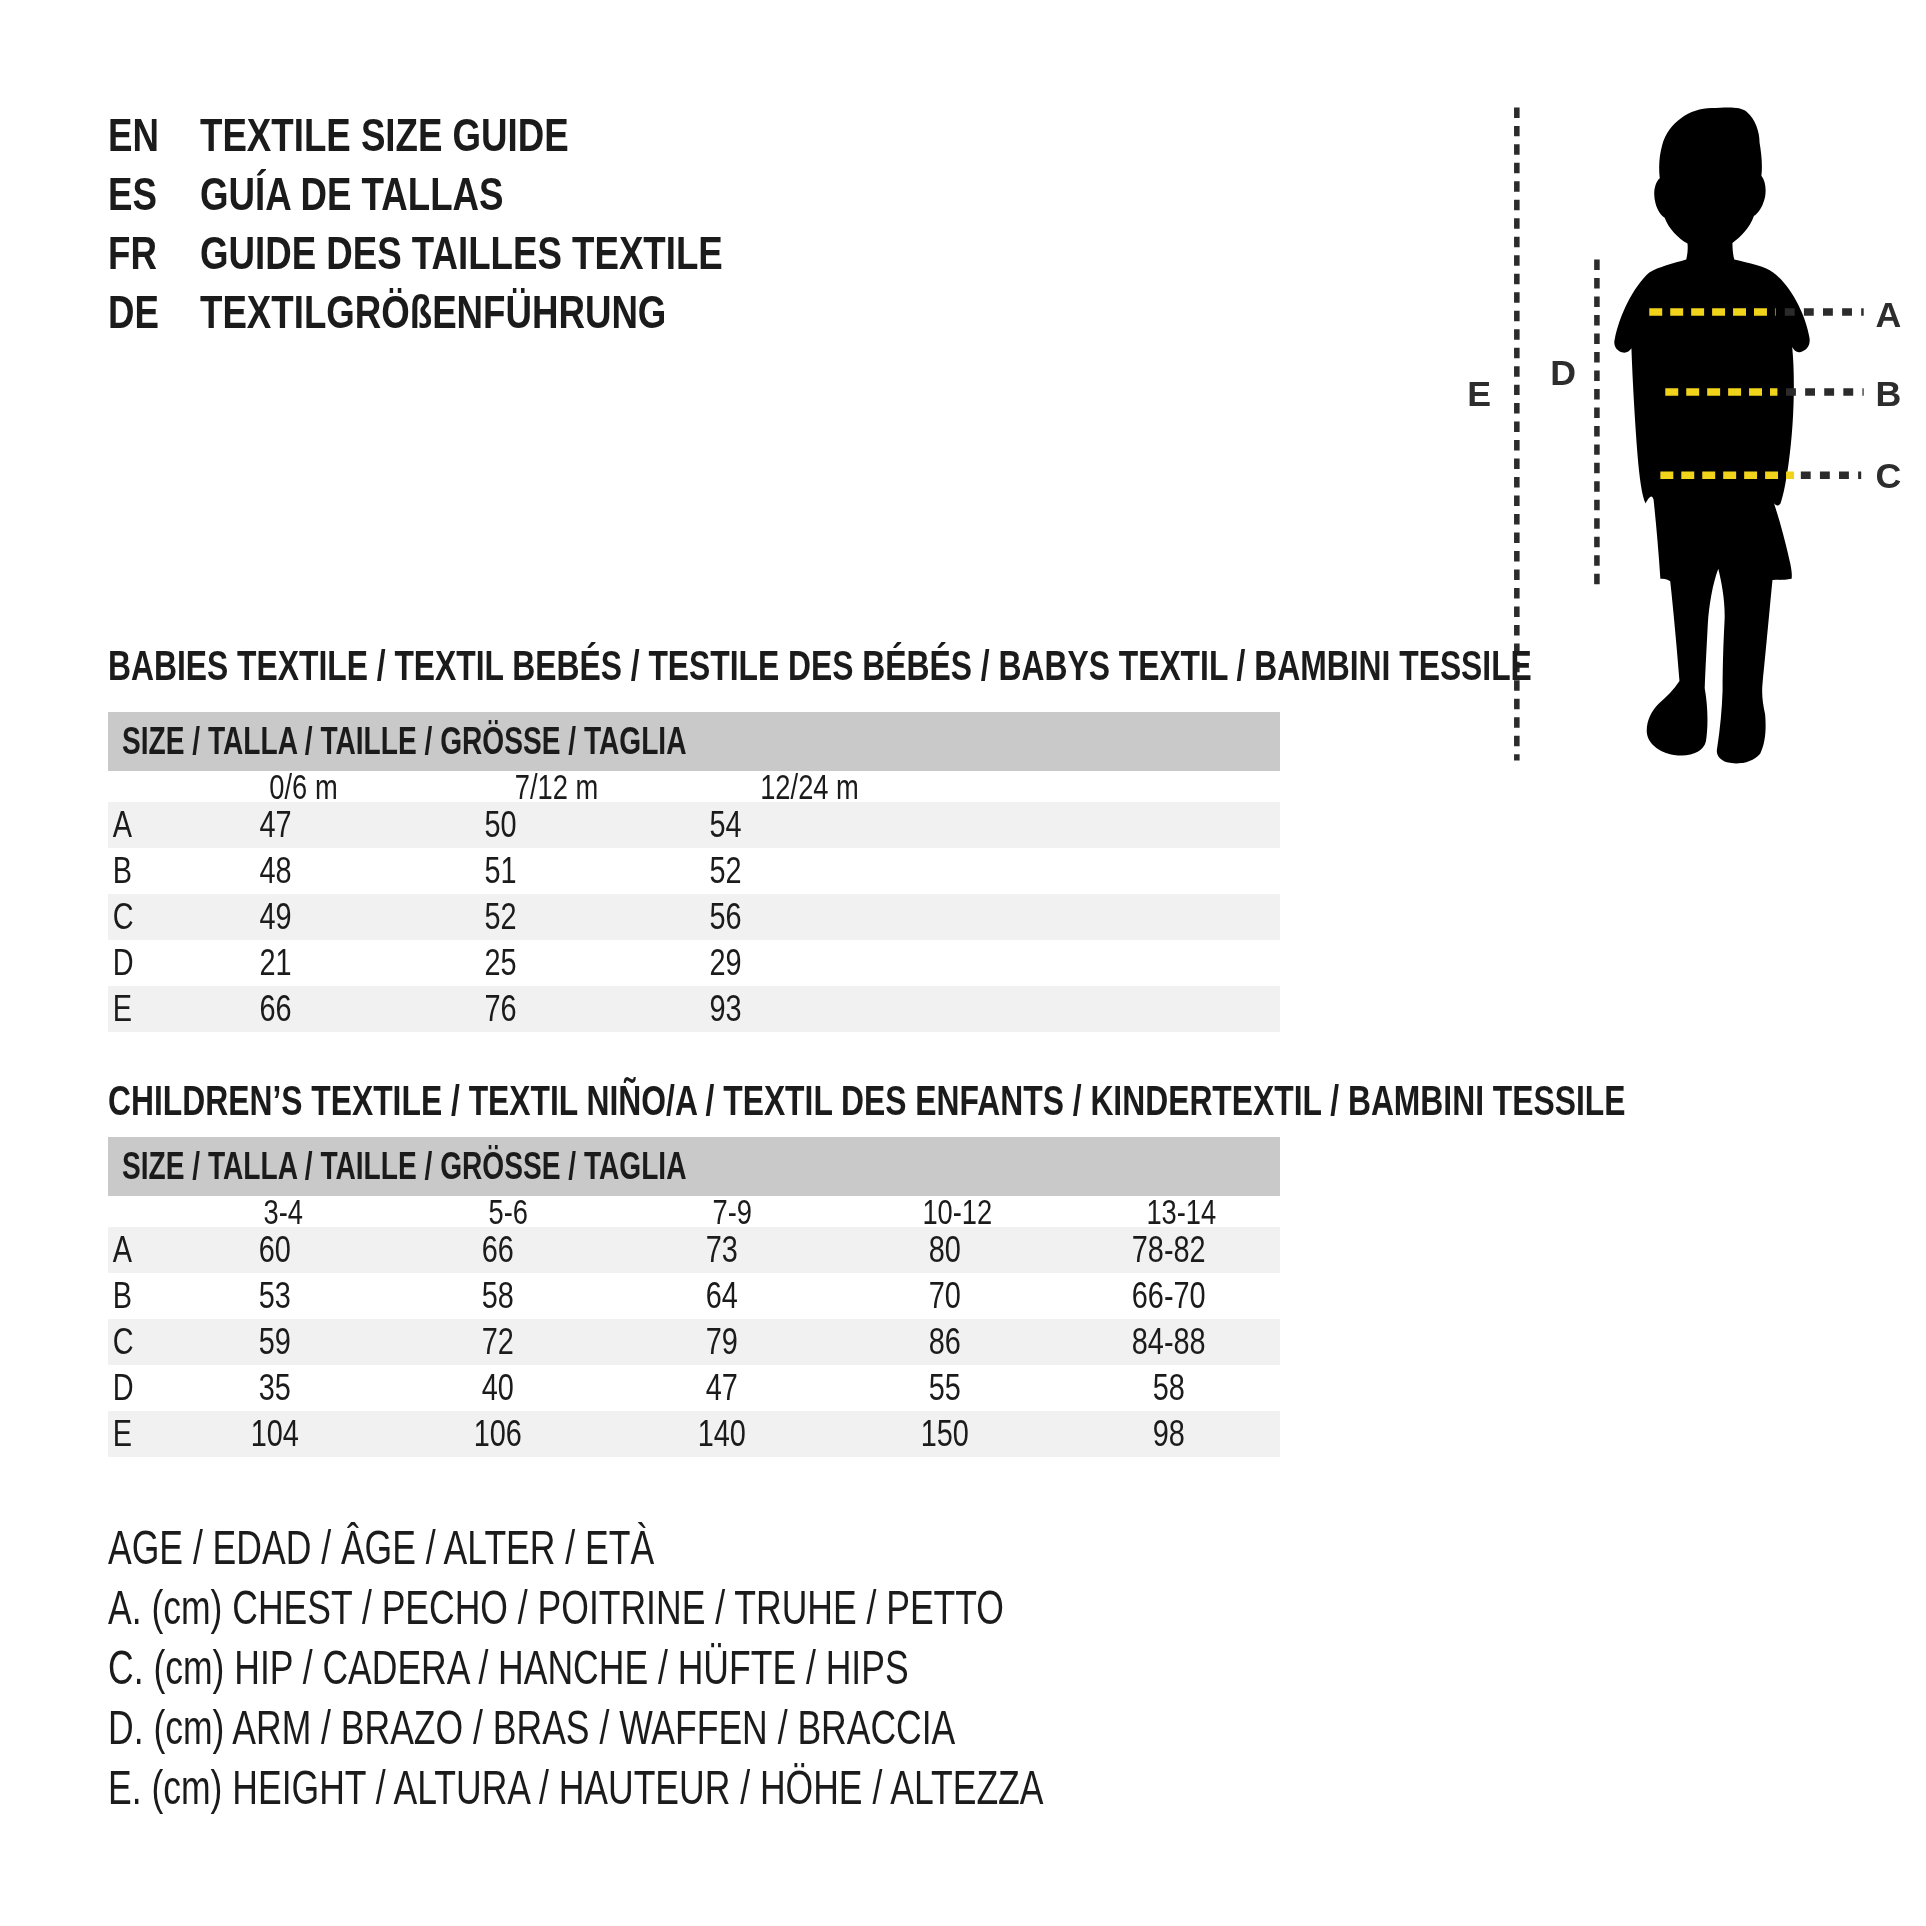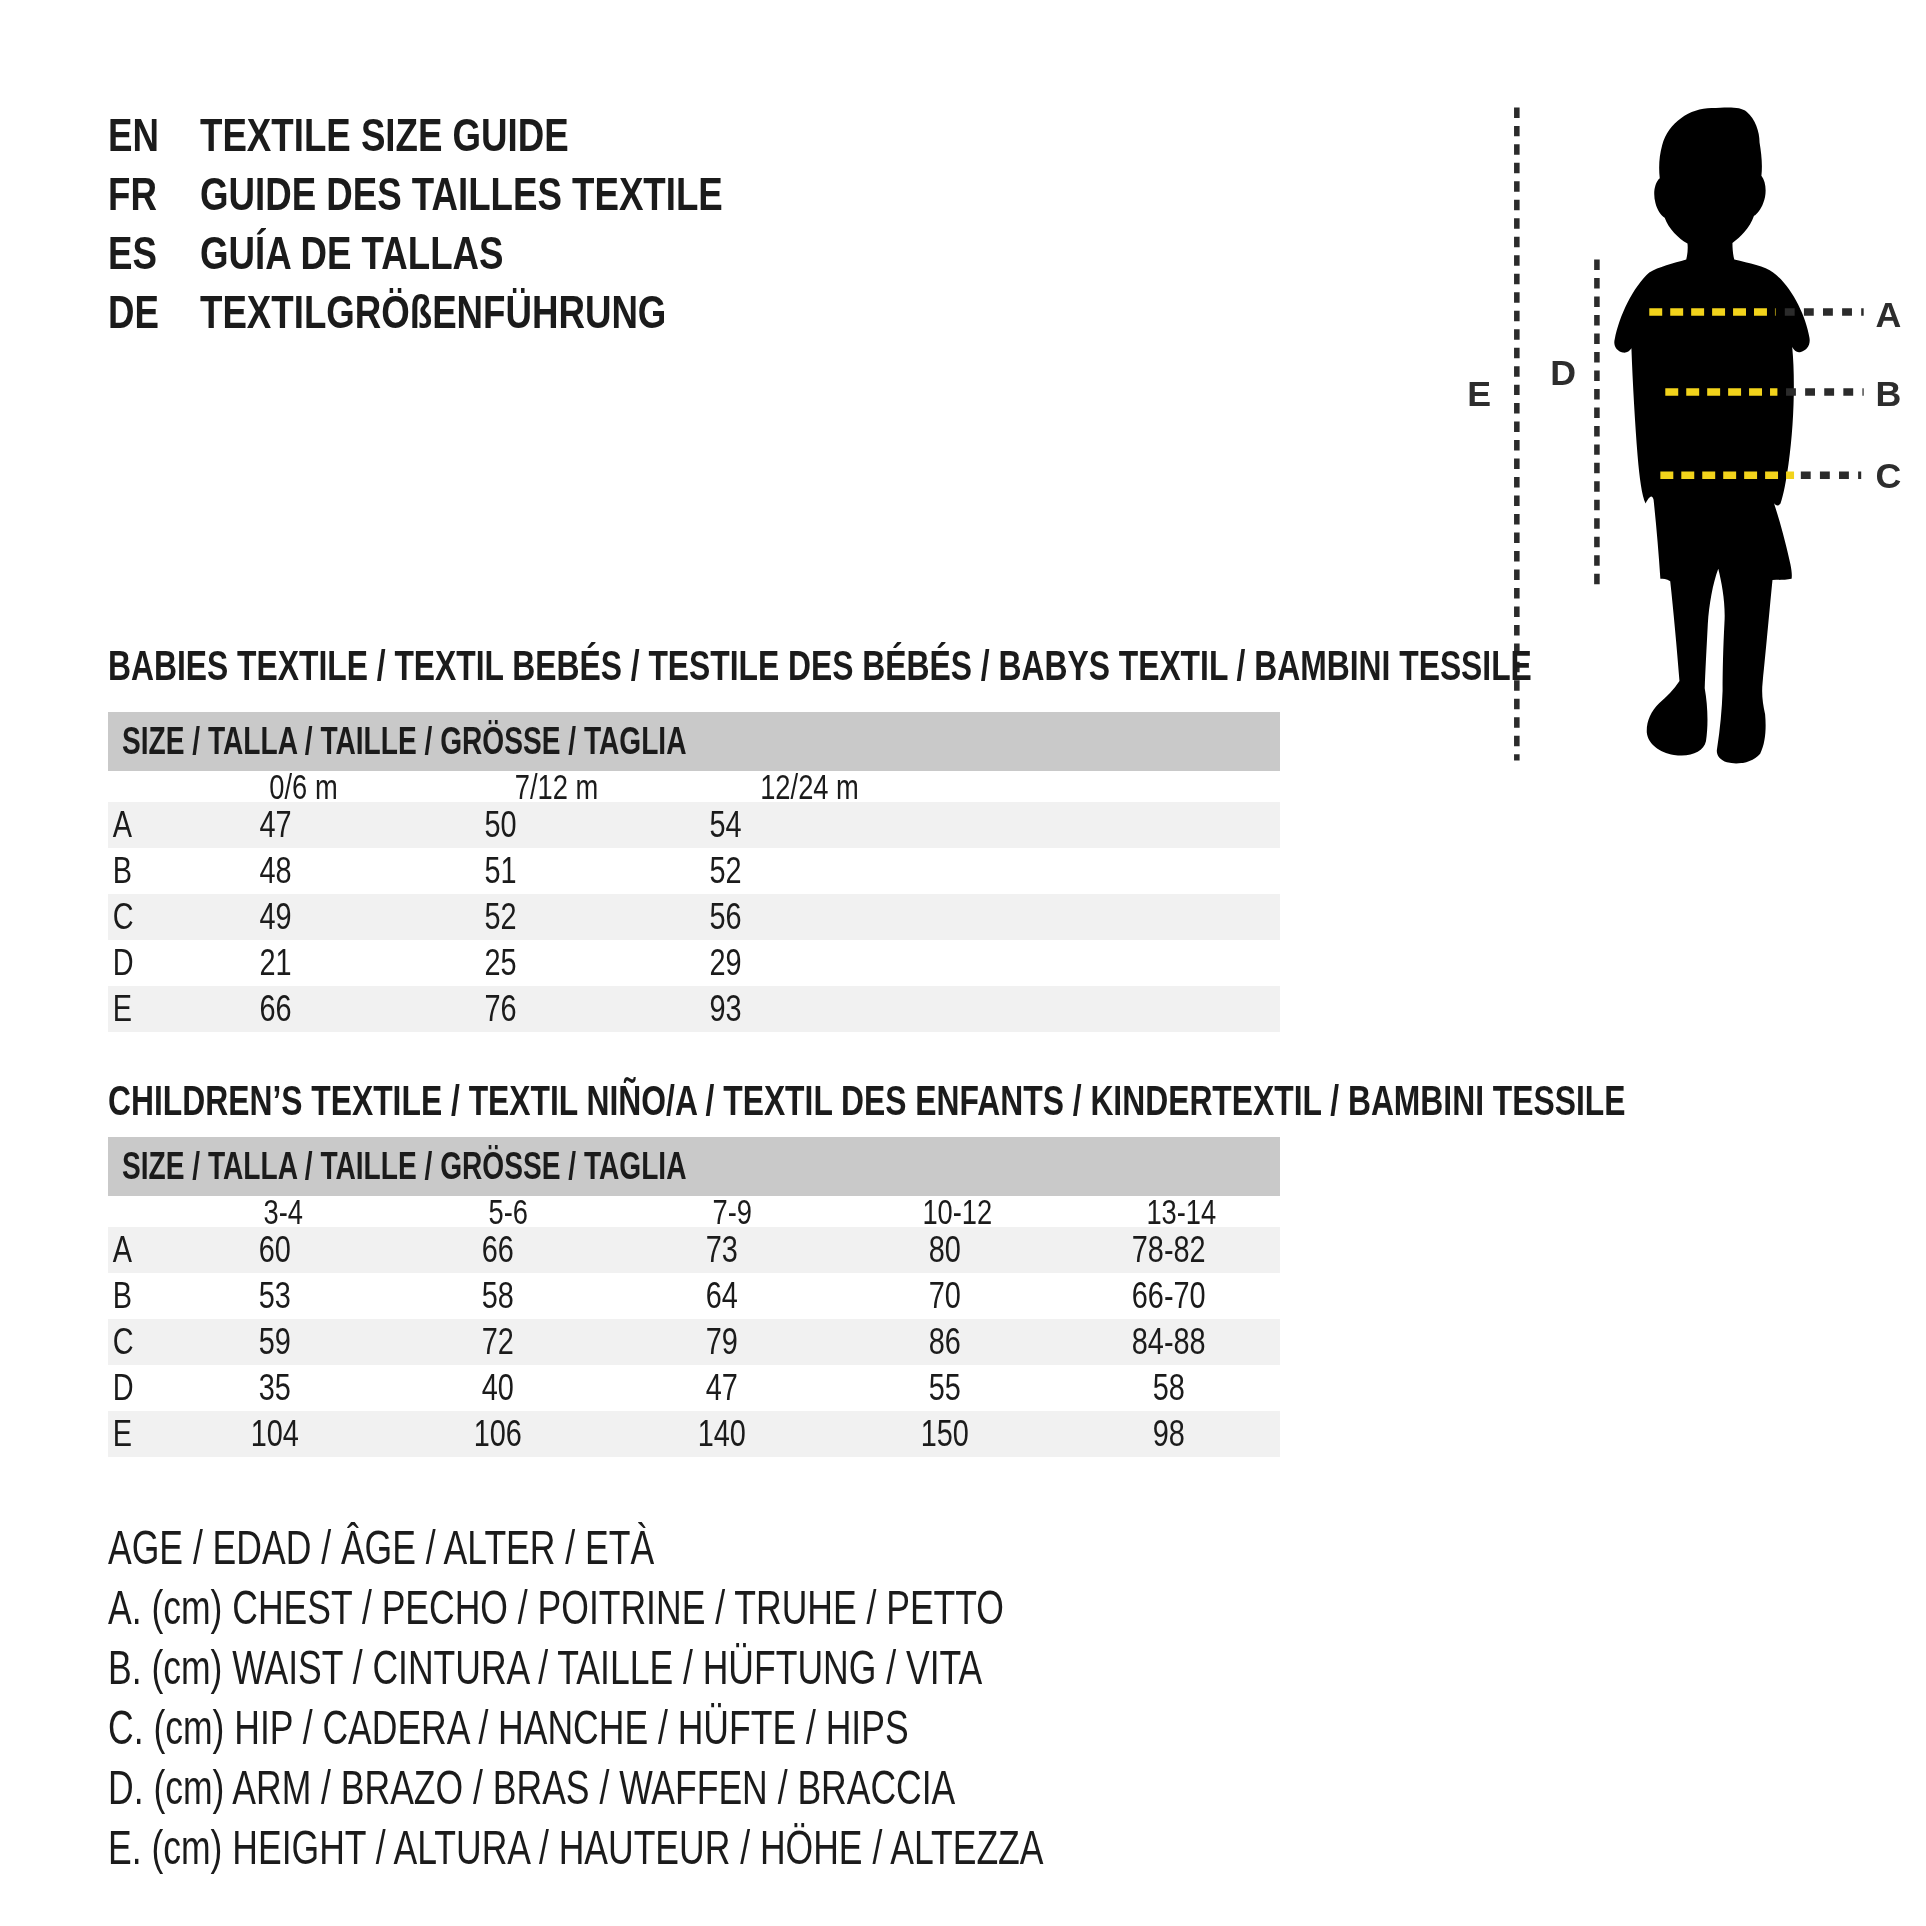--- a/index.html
+++ b/index.html
@@ -53,26 +53,26 @@
 <body>
 
 <div id="canvas">
 
   <section class="langs">
     <div class="lang-row">
       <span class="lang-code"><span class="cond">EN</span></span>
       <span class="lang-title"><span class="cond">TEXTILE SIZE GUIDE</span></span>
     </div>
     <div class="lang-row">
+      <span class="lang-code"><span class="cond">ES</span></span>
+      <span class="lang-title"><span class="cond">GUÍA DE TALLAS</span></span>
+    </div>
+    <div class="lang-row">
       <span class="lang-code"><span class="cond">FR</span></span>
       <span class="lang-title"><span class="cond">GUIDE DES TAILLES TEXTILE</span></span>
-    </div>
-    <div class="lang-row">
-      <span class="lang-code"><span class="cond">ES</span></span>
-      <span class="lang-title"><span class="cond">GUÍA DE TALLAS</span></span>
     </div>
     <div class="lang-row">
       <span class="lang-code"><span class="cond">DE</span></span>
       <span class="lang-title"><span class="cond">TEXTILGRÖßENFÜHRUNG</span></span>
     </div>
   </section>
 
   <section class="diagram">
     <svg viewBox="0 0 826 1120" xmlns="http://www.w3.org/2000/svg">
 
@@ -256,23 +256,20 @@
   </div>
 
   <section class="legend">
     <div class="legend-line">
         <span class="cond">AGE / EDAD / ÂGE / ALTER / ETÀ</span>
       </div>
     <div class="legend-line">
         <span class="cond">A. (cm) CHEST / PECHO / POITRINE / TRUHE / PETTO</span>
       </div>
     <div class="legend-line">
-        <span class="cond">B. (cm) WAIST / CINTURA / TAILLE / HÜFTUNG / VITA</span>
-      </div>
-    <div class="legend-line">
         <span class="cond">C. (cm) HIP / CADERA / HANCHE / HÜFTE / HIPS</span>
       </div>
     <div class="legend-line">
         <span class="cond">D. (cm) ARM / BRAZO / BRAS / WAFFEN / BRACCIA</span>
       </div>
     <div class="legend-line">
         <span class="cond">E. (cm) HEIGHT / ALTURA / HAUTEUR / HÖHE / ALTEZZA</span>
       </div>
   </section>
 

